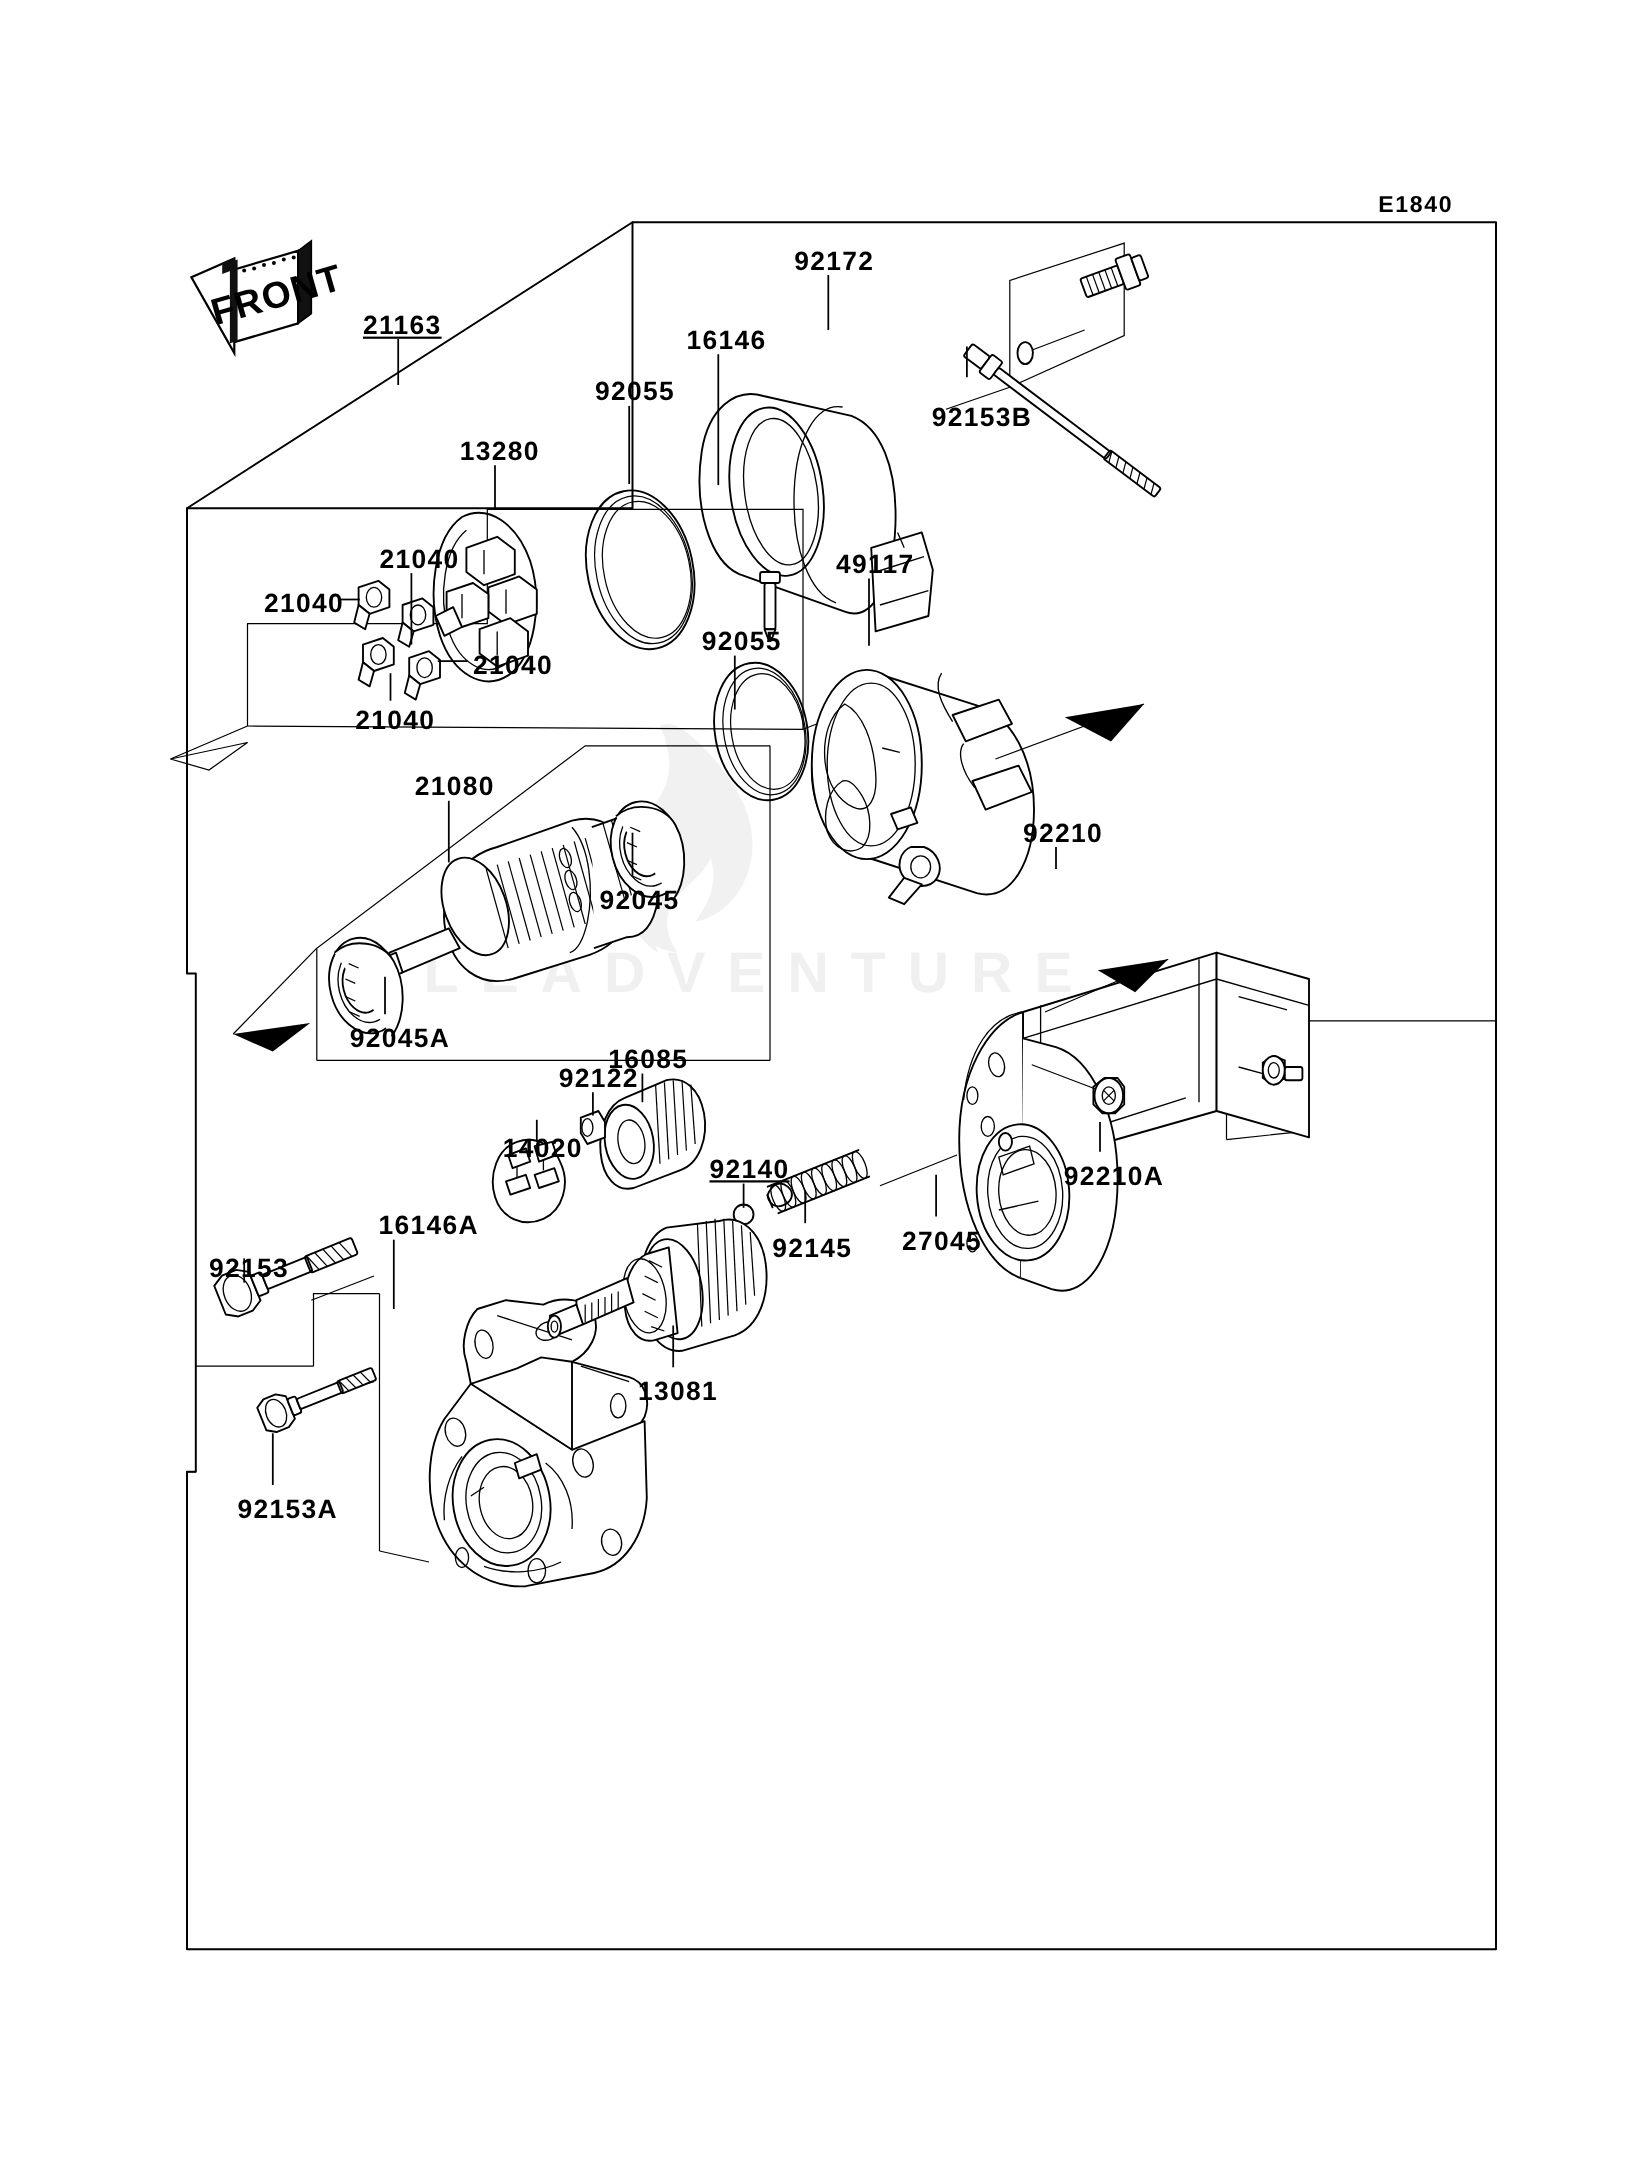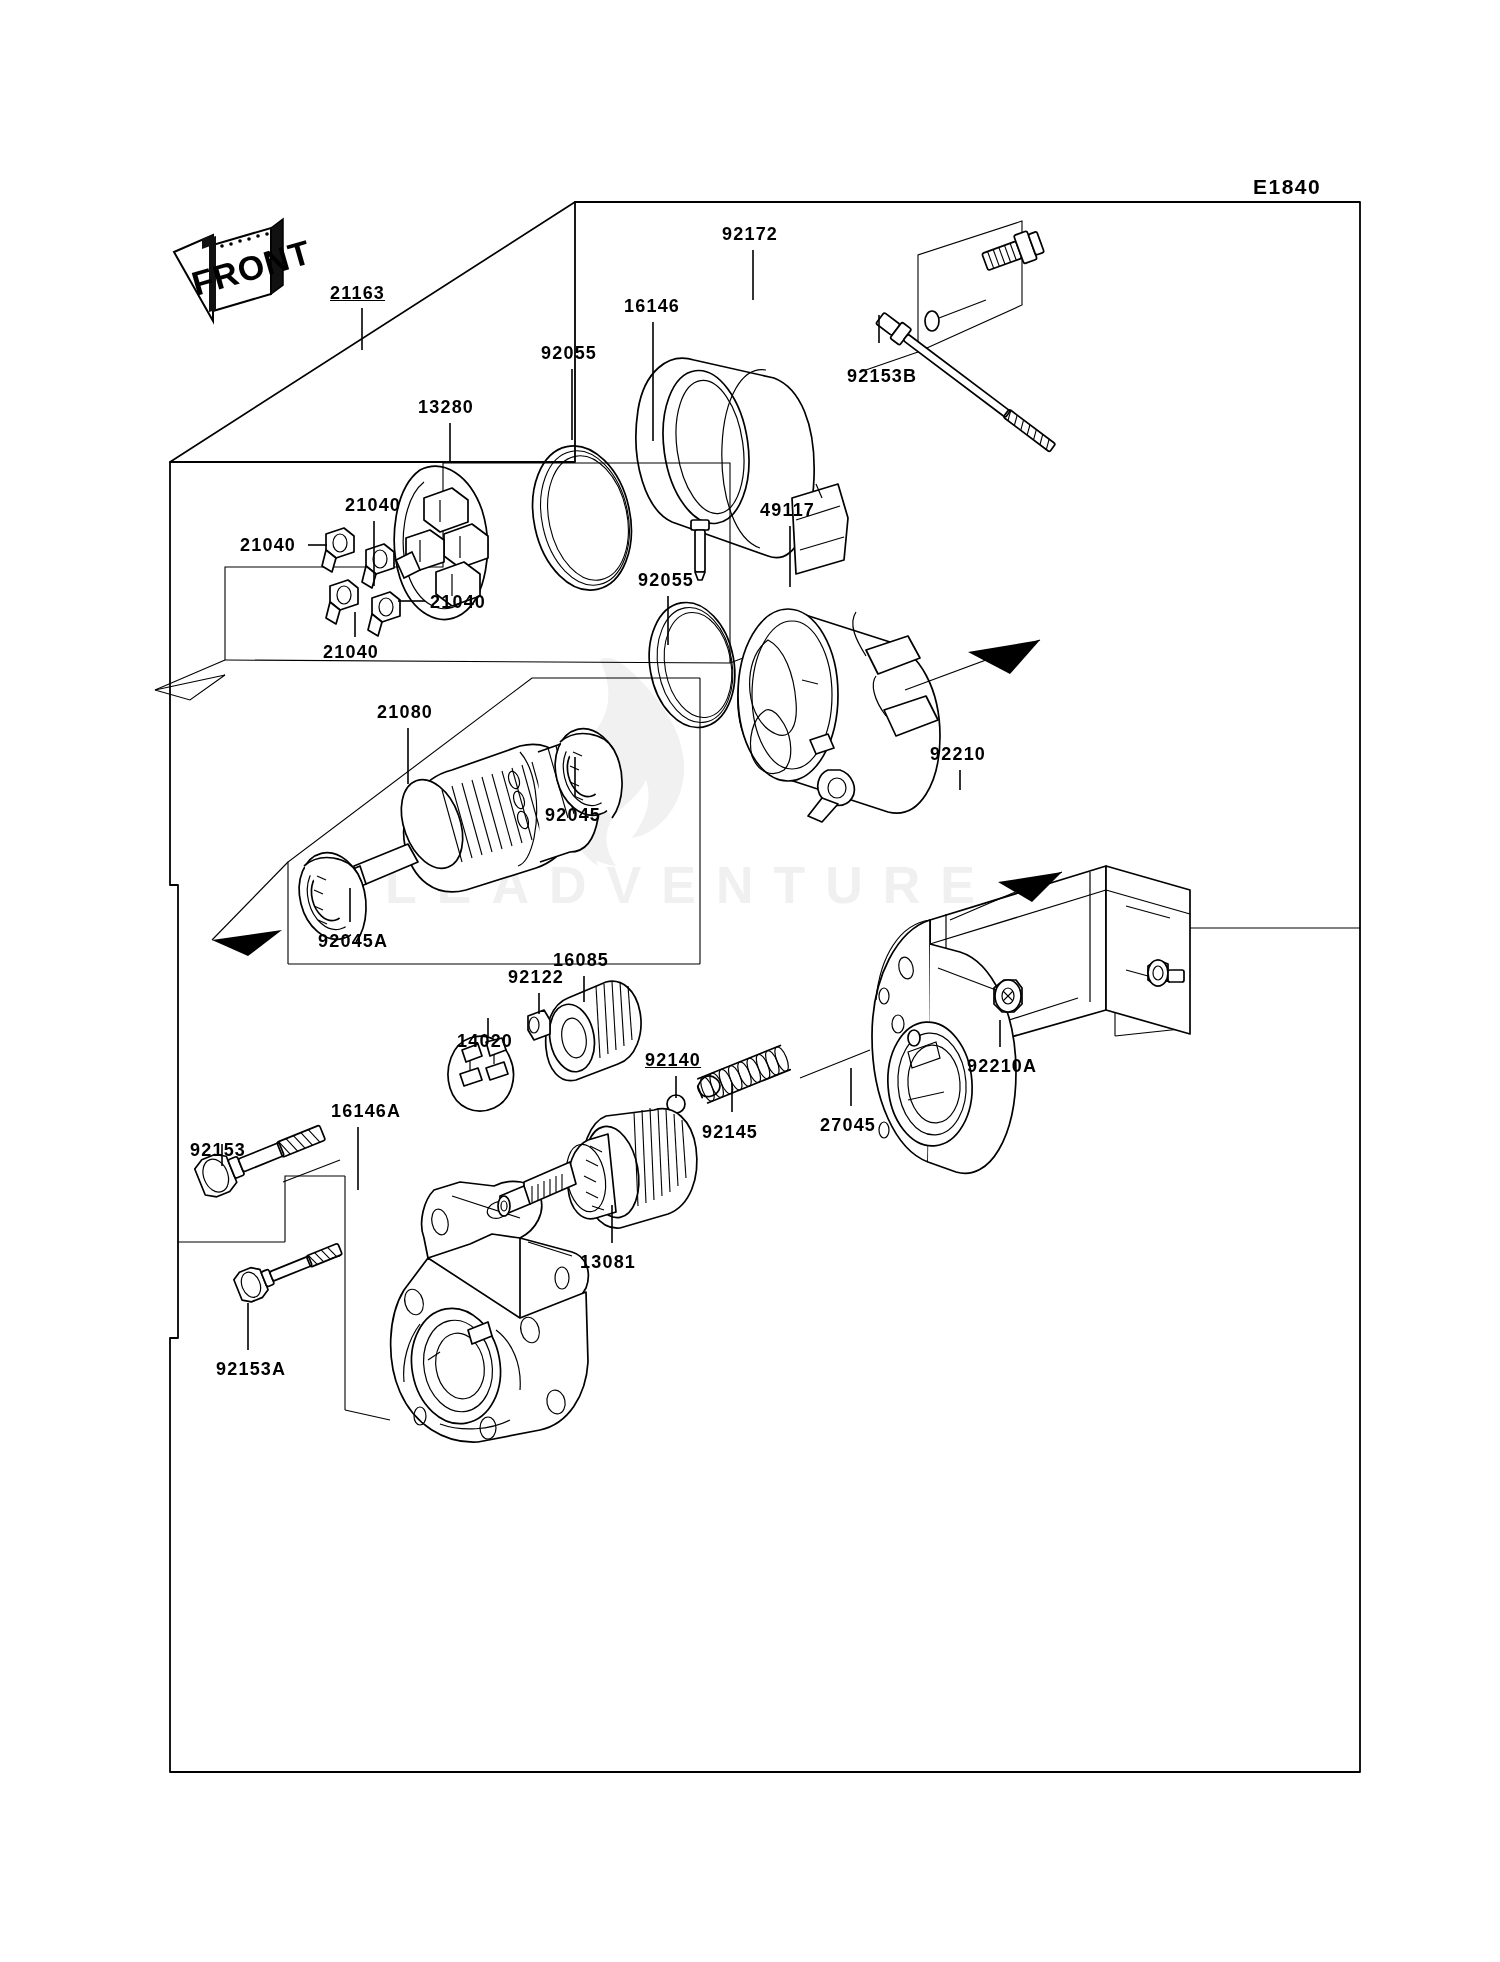--- a/index.html
+++ b/index.html
@@ -1,21 +1,21 @@
 <!DOCTYPE html>
 <html><head>
 <meta charset="utf-8">
 <style>
   html,body{margin:0;padding:0;background:#ffffff;}
   body{width:1500px;height:1962px;position:relative;
        font-family:"Liberation Sans","DejaVu Sans",sans-serif;
        -webkit-font-smoothing:antialiased;}
   #stage{position:absolute;inset:0;width:1500px;height:1962px;overflow:hidden;}
   svg.layer{position:absolute;left:0;top:0;width:1500px;height:1962px;}
-  .lbl{position:absolute;font-weight:bold;font-size:18px;color:#000;
+  .lbl{position:absolute;font-weight:bold;font-size:24px;color:#000;
        letter-spacing:1.2px;white-space:nowrap;}
   .sheet-id{position:absolute;font-weight:bold;font-size:21px;color:#000;
        letter-spacing:1.5px;white-space:nowrap;}
   .footer{position:absolute;left:0;right:0;text-align:center;font-size:25px;
        color:#222;font-family:"DejaVu Sans Condensed","Liberation Sans",sans-serif;}
   .wm{position:absolute;color:#f0f0f0;font-weight:bold;pointer-events:none;}
 </style>
 </head>
 <body>
 
@@ -600,19 +600,19 @@
       <div class="lbl" style="left: 318px; top: 931px;">92045A</div>
       <div class="lbl" style="left: 930px; top: 744px;">92210</div>
       <div class="lbl" style="left: 553px; top: 950px;">16085</div>
       <div class="lbl" style="left: 508px; top: 967px; text-align: center;">92122</div>
       <div class="lbl" style="left: 457px; top: 992px; margin-top: 39px;">14020</div>
       <div class="lbl" style="left: 645px; top: 1050px; text-decoration: underline;">92140</div>
       <div class="lbl" style="left: 702px; top: 1122px;">92145</div>
       <div class="lbl" style="left: 820px; top: 1115px;">27045</div>
       <div class="lbl" style="left: 967px; top: 1056px;">92210A</div>
       <div class="lbl" style="left: 190px; top: 1140px;">92153</div>
-      <div class="lbl" style="left: 331px; top: 1101px;">16146A</div>
+      <div class="lbl" style="left: 344px; top: 1101px;">16146A</div>
       <div class="lbl" style="left: 580px; top: 1252px;">13081</div>
       <div class="lbl" style="left: 216px; top: 1359px;">92153A</div>
     </div>
 
 
 </div>
 
 </body></html>

